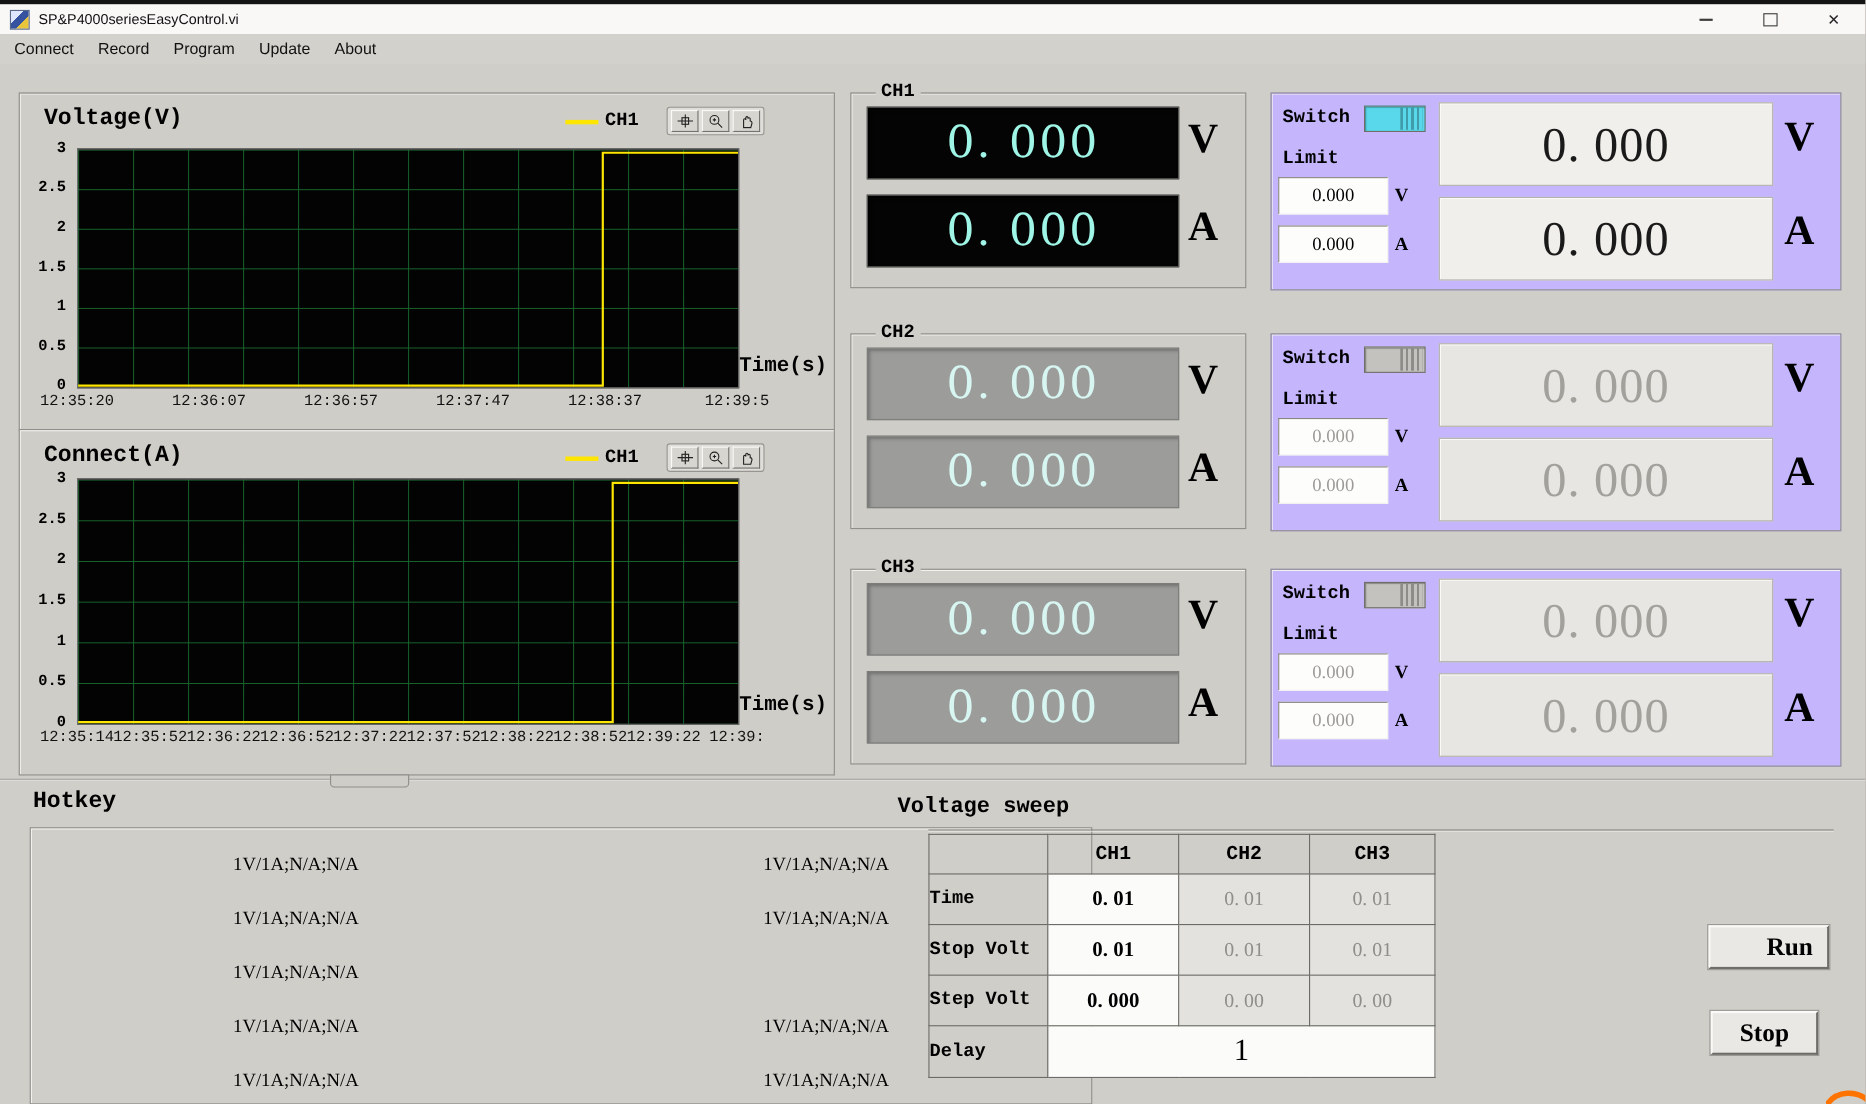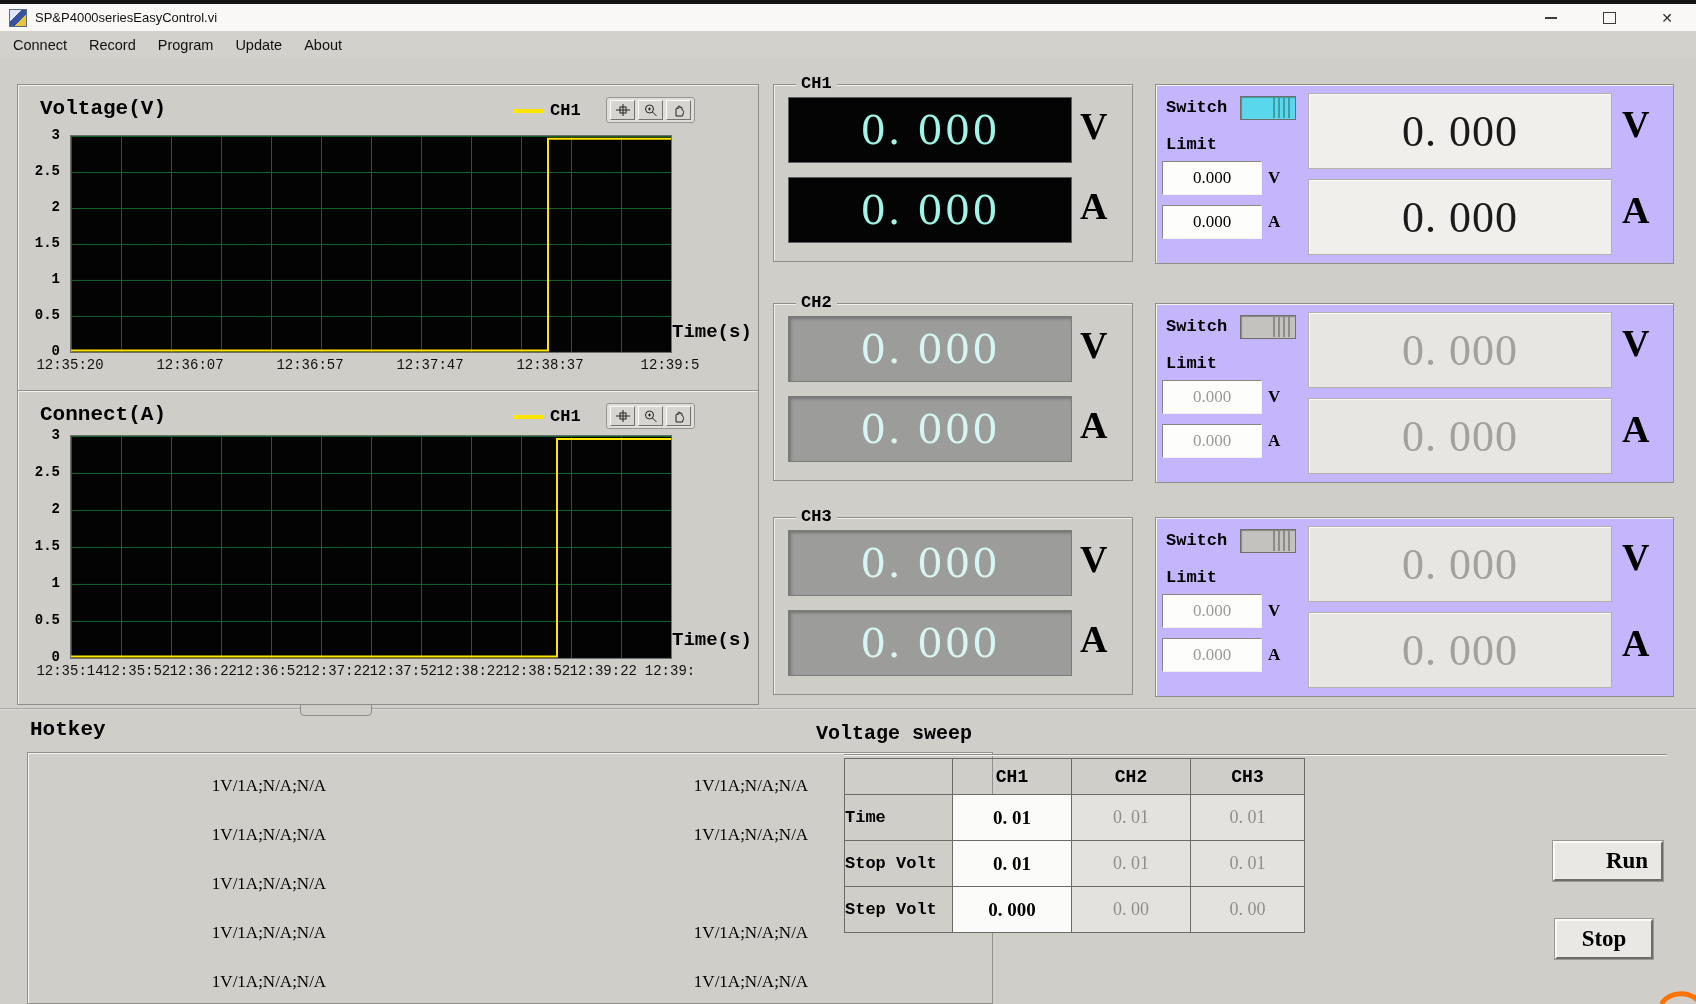--- a/index.html
+++ b/index.html
@@ -375,20 +375,24 @@
         <td class="val en">0. 01</td>
         <td class="val">0. 01</td>
         <td class="val">0. 01</td>
       </tr>
       <tr>
         <th class="sw-rowlab">Step Volt</th>
         <td class="val en">0. 000</td>
         <td class="val">0. 00</td>
         <td class="val">0. 00</td>
       </tr>
+      <tr>
+        <th class="sw-rowlab">Delay</th>
+        <td class="delay-val" colspan="3">1</td>
+      </tr>
     </tbody>
       </table>
     <button class="btn3d run-btn">Run</button>
     <button class="btn3d stop-btn">Stop</button>
   </div>
 
   <svg class="swoosh" viewBox="0 0 40 15">
     <path d="M1 15 C 10 2, 28 2, 39 12" fill="none" stroke="#ff7300" stroke-width="5"></path>
   </svg>
 </div>

